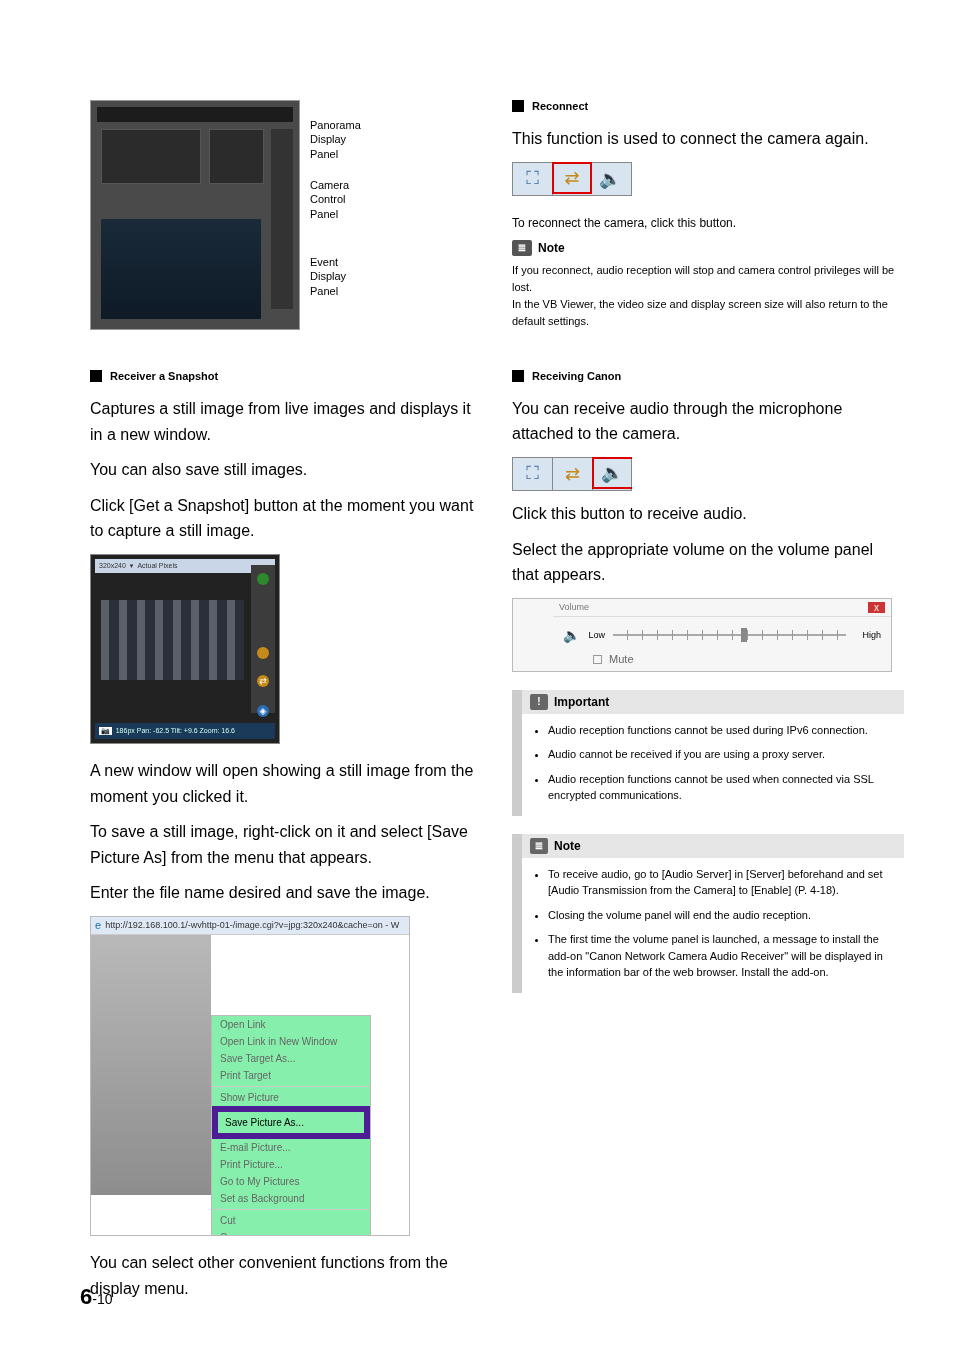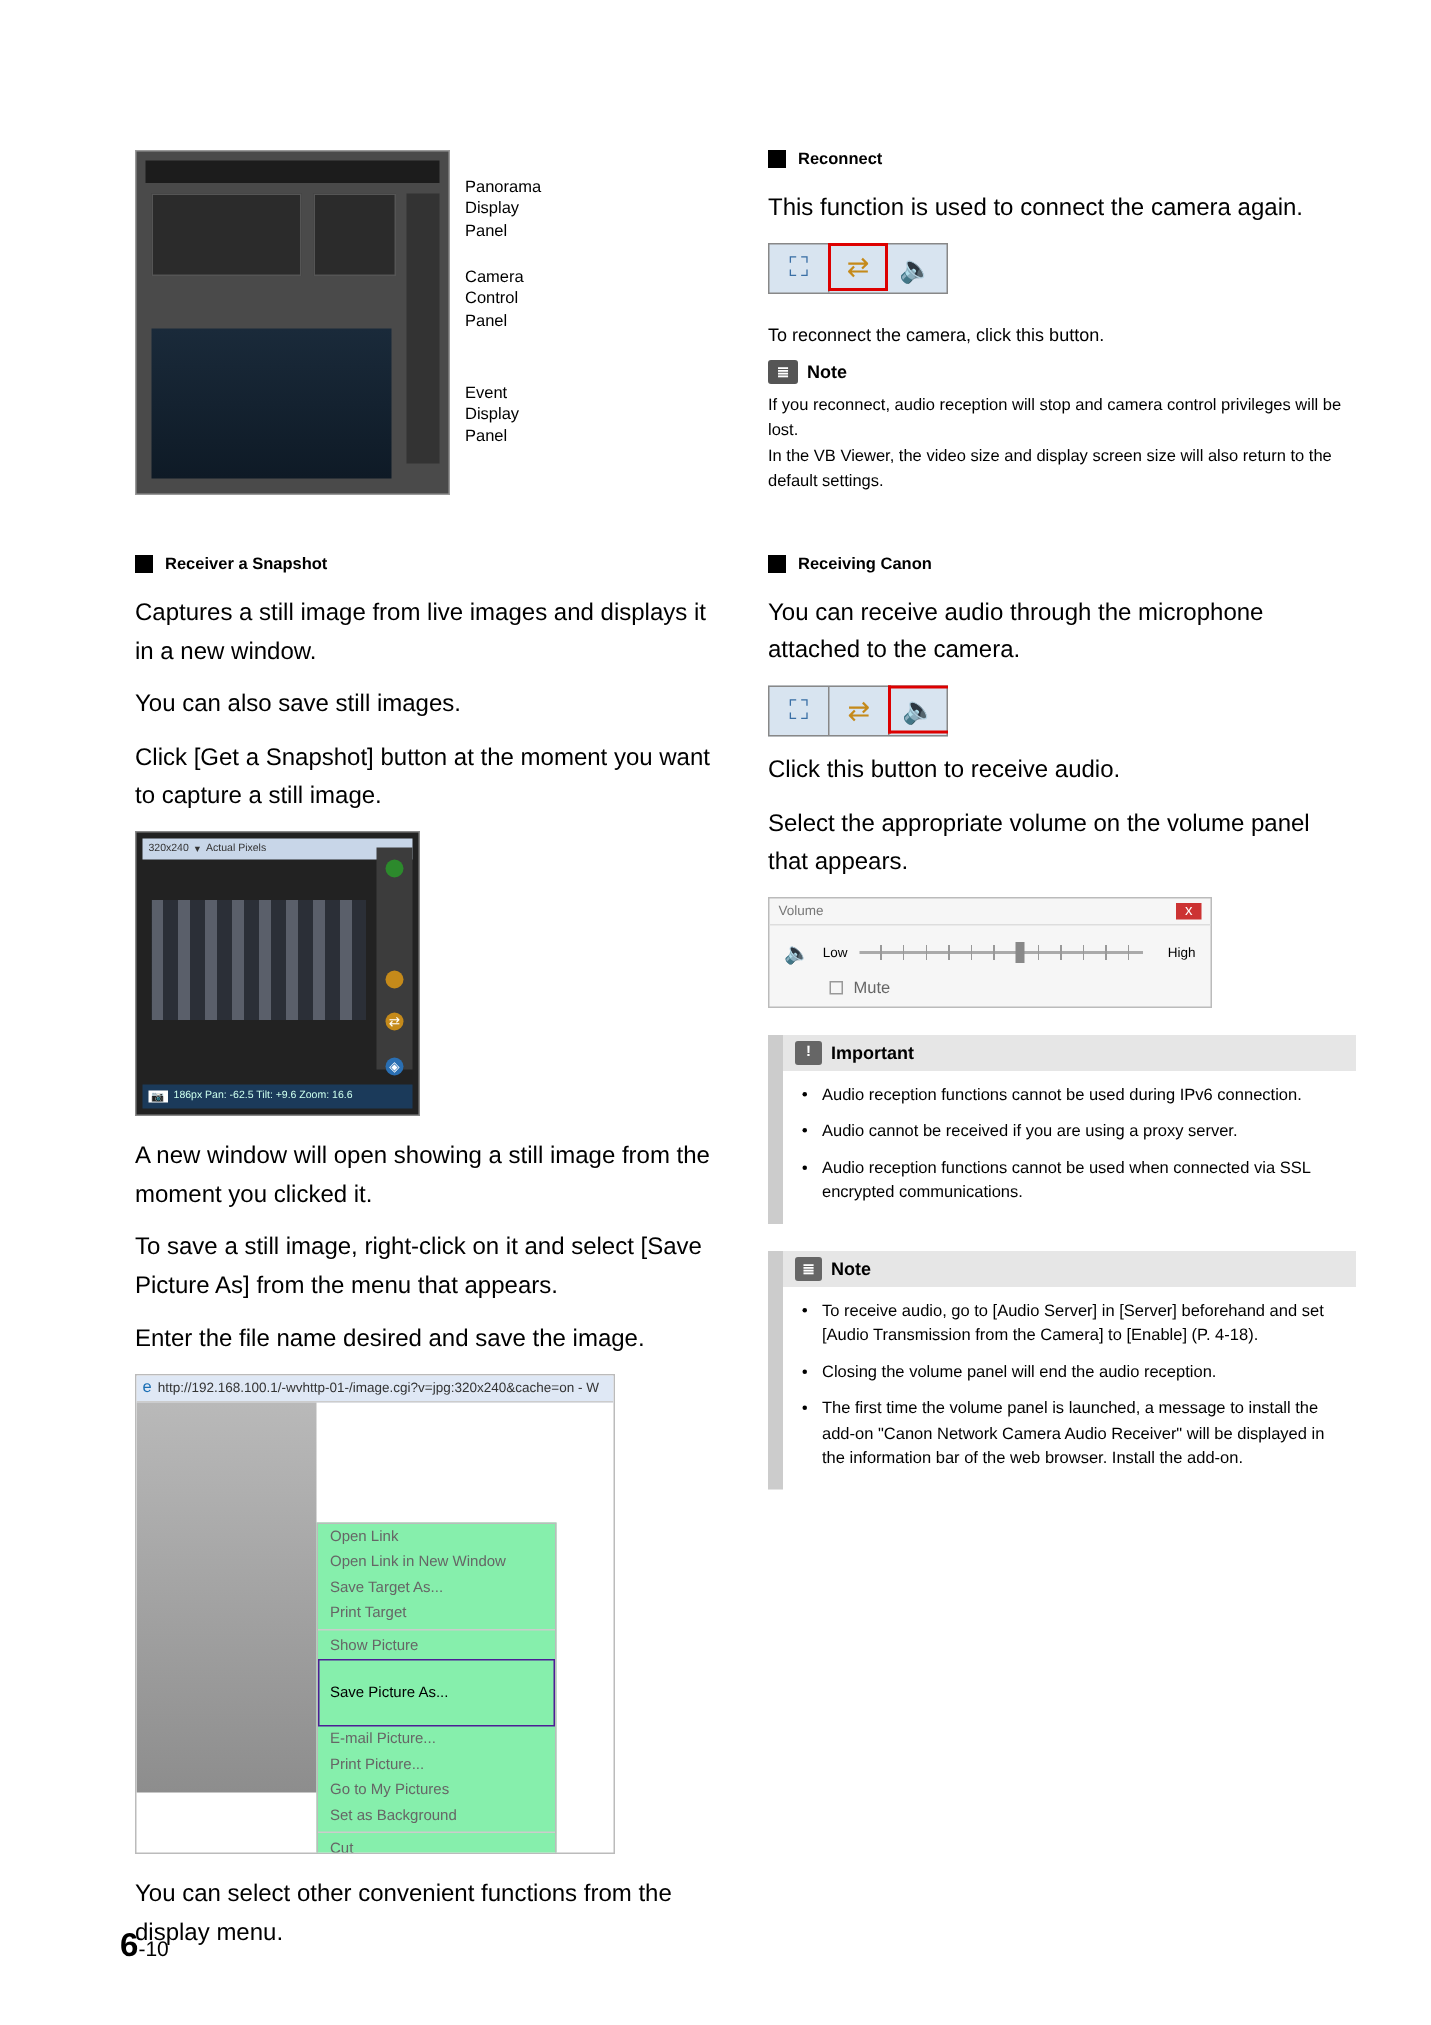--- a/index.html
+++ b/index.html
@@ -46,34 +46,35 @@
   .context-top { height: 18px; background: #dfe8f5; font-size: 9px; padding: 2px 4px; color: #333; border-bottom: 1px solid #ccc; display:flex; align-items:center; }
   .context-top .eicon { color:#1a6fb5; margin-right:4px; font-size:11px; }
   .context-body { display: flex; }
   .context-left { width: 120px; height: 260px; background: linear-gradient(#b9b9b9,#8d8d8d); }
   .context-menu {
     margin-top: 80px; width: 160px; background: #86efac; border: 1px solid #bbb;
     font-size: 10px; color: #666;
   }
   .context-menu .mi { padding: 3px 8px; border-bottom: 0; }
   .context-menu .sep { border-top: 1px solid #ccc; margin: 2px 0; }
-  .context-menu .hl { border: 1px solid #4c1d95; color: #000; padding: 16px 7px; }
+  .context-menu .hl { border: 6px solid #4c1d95; color: #000; padding: 5px 7px; }
   .toolbar-img {
     display: inline-flex; border: 1px solid #888; background: #d8e4f0;
     margin-bottom: 10px;
   }
   .toolbar-img .btn {
     width: 40px; height: 32px; display: flex; align-items: center; justify-content: center;
     border-right: 1px solid #888; font-size: 18px;
   }
   .toolbar-img .btn:last-child { border-right: none; }
   .toolbar-img .hl-red { border: 2px solid #d00; margin:-1px; }
   .vol-panel {
-    border: 1px solid #bbb; width: 296px; font-size: 9px; background: #f6f6f6;
+    border: 1px solid #bbb; width: 380px; font-size: 9px; background: #f6f6f6;
     margin-bottom: 18px;
+    padding-left: 40px;
   }
   .vol-title { padding: 3px 6px; color: #777; border-bottom: 1px solid #ddd; display:flex; justify-content:space-between; align-items:center;}
   .vol-x { background:#c33; color:#fff; padding:0 6px; font-size:10px; }
   .vol-body { display: flex; align-items: center; padding: 10px; gap: 8px; }
   .vol-slider { flex: 1; height: 2px; background: #aaa; position: relative; }
   .vol-mute { font-size: 11px; padding: 0 0 6px 40px; color:#666; }
   .callout {
     border-left: 10px solid #ccc; padding: 0 0 0 0; margin-bottom: 18px;
   }
   .callout-head {

